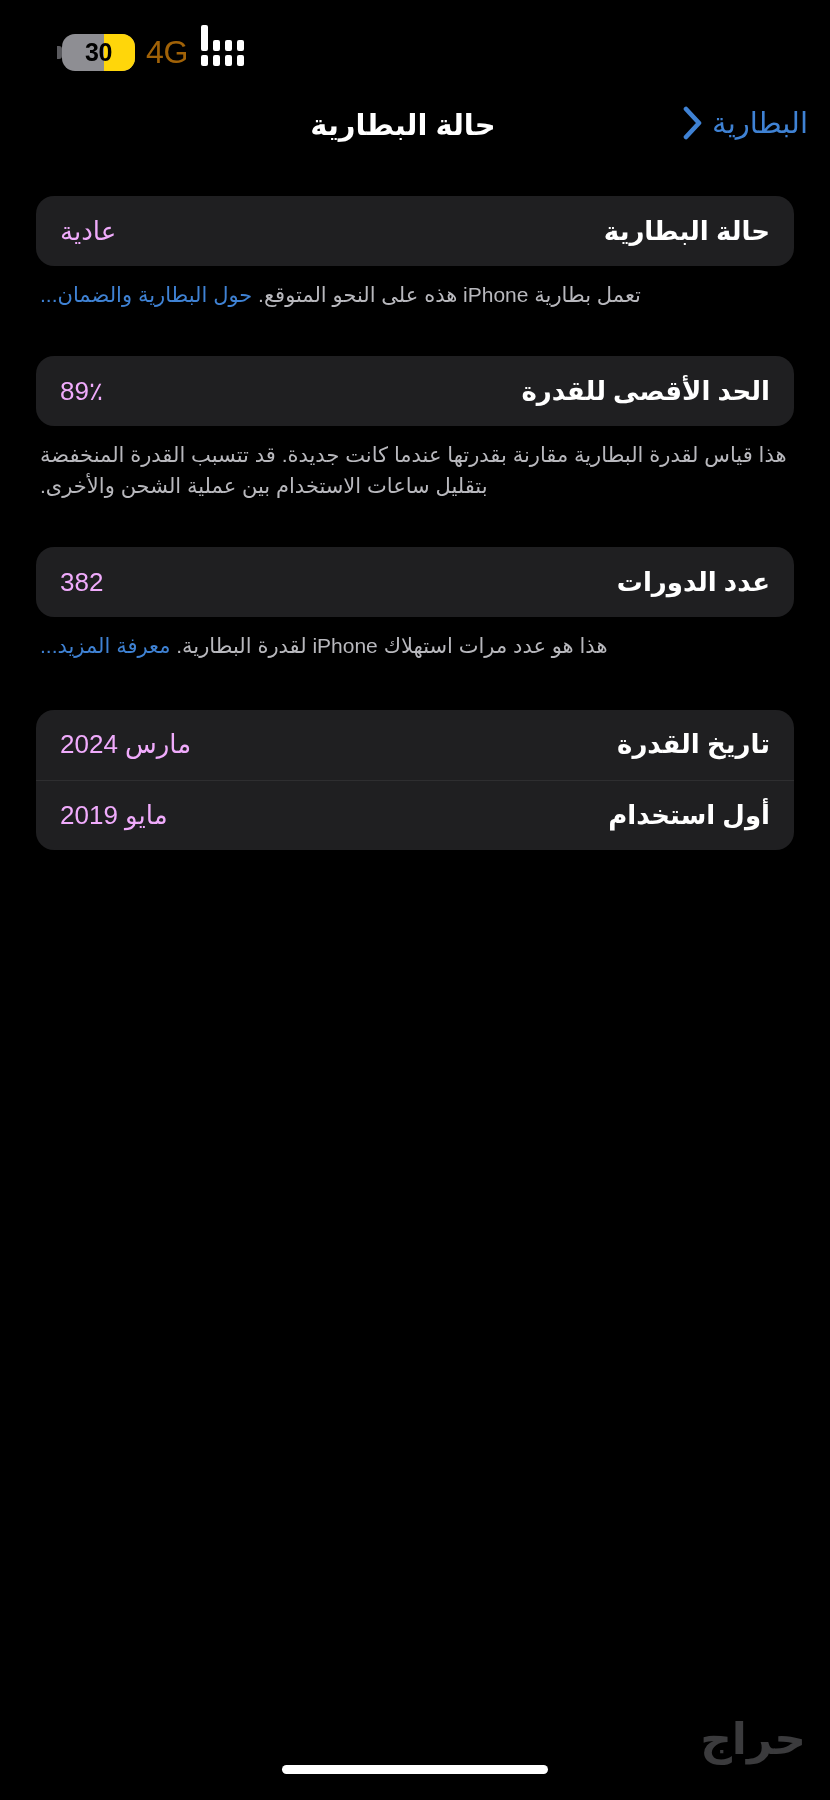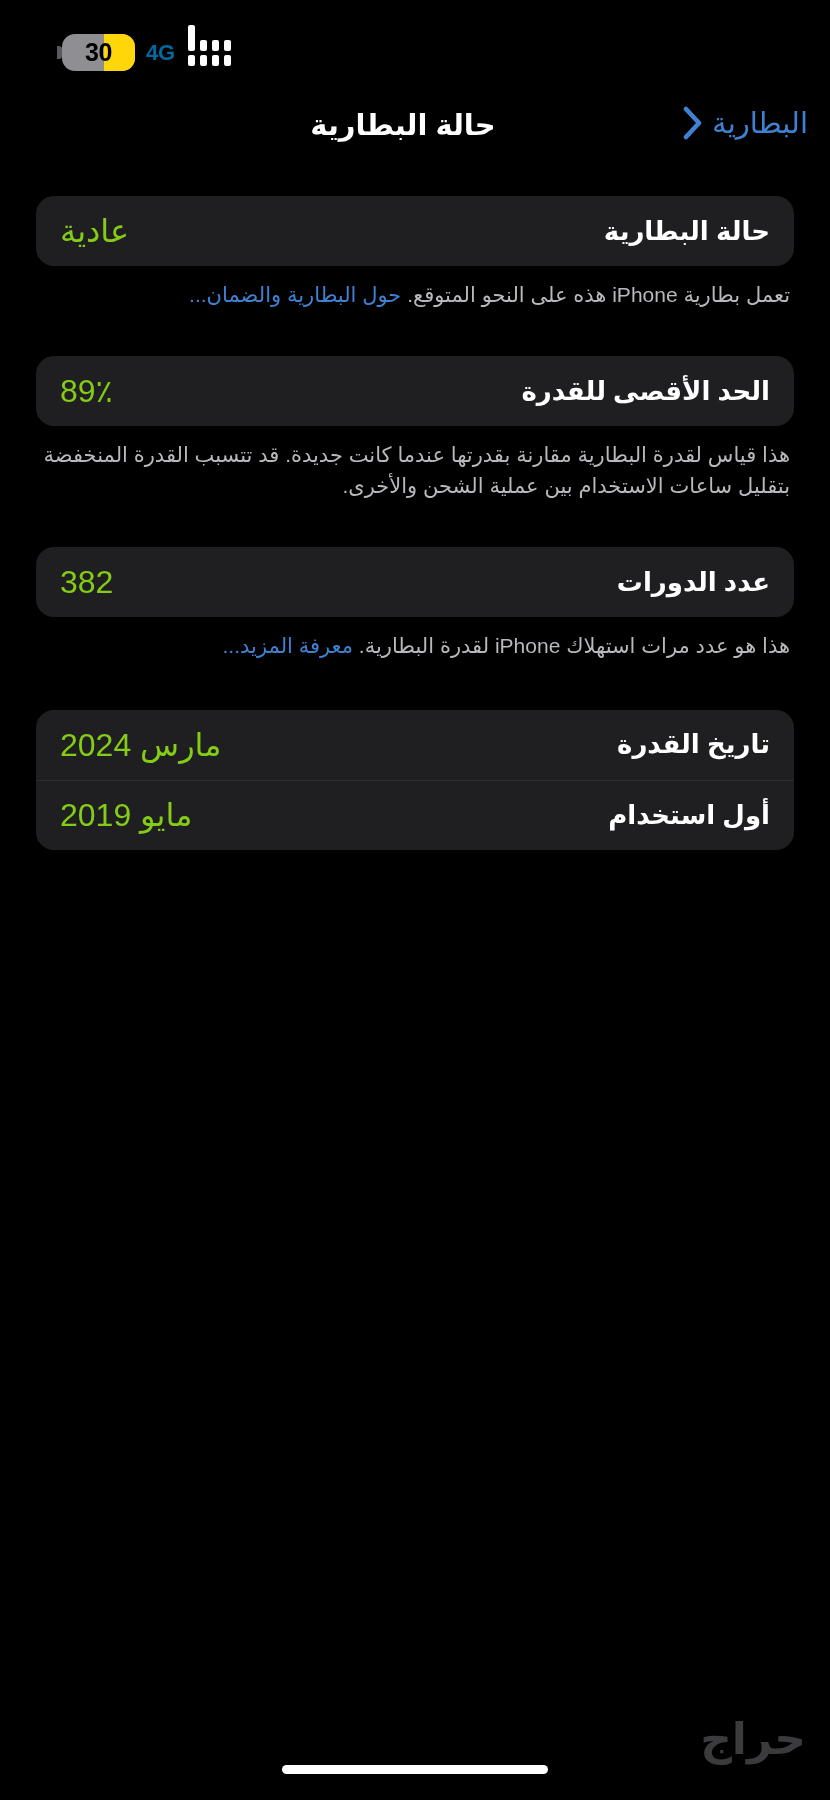--- a/index.html
+++ b/index.html
@@ -73,23 +73,23 @@
   }
   .battery-nub {
     width: 5px;
     height: 13px;
     border-radius: 0 3px 3px 0;
     background: #5a5a5e;
     margin-left: 2px;
   }
   .batt-wrap { display: flex; align-items: center; }
   .net-label {
-    font-size: 22px;
-    font-weight: bold;
-    color: #0369a1;
+    font-size: 32px;
+    font-weight: normal;
+    color: #a16207;
     letter-spacing: -0.3px;
   }
   .signal-grid {
     display: grid;
     grid-template-columns: repeat(4, 7px);
     grid-auto-rows: 11px;
     gap: 4px 5px;
     align-items: end;
     margin-left: 2px;
   }
@@ -184,31 +184,31 @@
     box-sizing: border-box;
   }
   .row + .row { border-top: 1px solid #2e2e30; }
   .row .label {
     font-size: 26px;
     font-weight: bold;
     color: #ffffff;
     white-space: nowrap;
   }
   .row .value {
-    font-size: 32px;
-    color: #84cc16;
+    font-size: 26px;
+    color: #f0abfc;
     white-space: nowrap;
     direction: rtl;
   }
   .footnote {
     margin: 14px 40px 0 40px;
     font-size: 21px;
     line-height: 1.45;
     color: #b8b8bd;
-    text-align: right;
+    text-align: left;
   }
   .footnote .link {
     color: #3f82d4;
     cursor: pointer;
   }
   .gap-a { height: 46px; }
   .gap-b { height: 46px; }
   .gap-c { height: 48px; }
 
   

